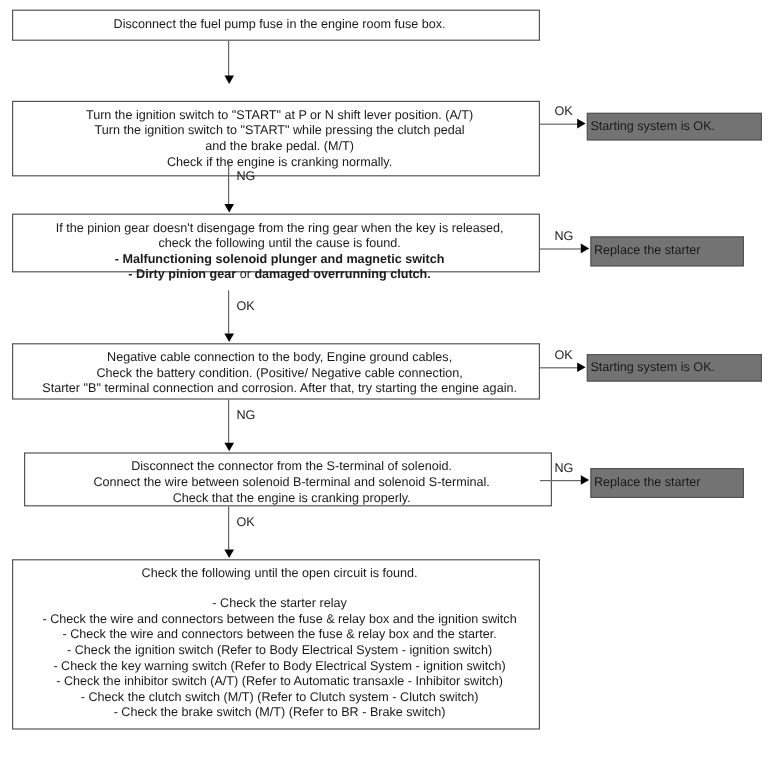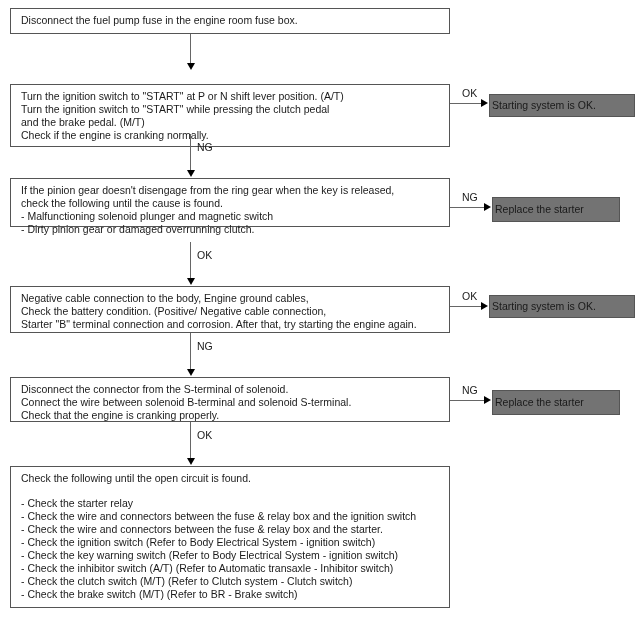--- a/index.html
+++ b/index.html
@@ -22,23 +22,23 @@
   }
   .result{
     position:absolute;
     border:1px solid #555;
     background:#737373;
     box-sizing:border-box;
     display:flex;align-items:center;
     padding-left:2px;
     white-space:nowrap;
   }
-  .ln{height:13px;line-height:13px;white-space:nowrap;}
+  .ln{height:13px;line-height:13px;white-space:nowrap;text-align:center;}
   .gap{height:12px;}
-  .b{font-weight:normal;}
+  .b{font-weight:bold;}
   .vline{position:absolute;left:190px;width:1px;background:#666;}
   .arr-down{position:absolute;left:186.5px;width:0;height:0;
     border-left:4px solid transparent;border-right:4px solid transparent;
     border-top:7px solid #000;}
   .hline{position:absolute;height:1px;background:#666;}
   .arr-right{position:absolute;width:0;height:0;
     border-top:4px solid transparent;border-bottom:4px solid transparent;
     border-left:7px solid #000;}
   .vlabel{position:absolute;left:197px;height:13px;line-height:13px;}
   .hlabel{position:absolute;height:13px;line-height:13px;}
@@ -101,21 +101,21 @@
   <div class="hline" style="left:450px;top:306px;width:32px;"></div>
   <div class="arr-right" style="left:481px;top:302px;"></div>
   <div class="result" style="left:489px;top:295px;width:146px;height:23px;">
     <span class="ln">Starting system is OK.</span>
   </div>
 
   <div class="vline" style="top:333px;height:36px;"></div>
   <div class="vlabel" style="top:340px;">NG</div>
   <div class="arr-down" style="top:369px;"></div>
 
-  <div class="box" style="top:377px;height:45px;">
+  <div class="box" style="top:377px;height:45px;margin-left:10px;">
     <div class="ln">Disconnect the connector from the S-terminal of solenoid.</div>
     <div class="ln">Connect the wire between solenoid B-terminal and solenoid S-terminal.</div>
     <div class="ln">Check that the engine is cranking properly.</div>
   </div>
 
   <div class="hlabel" style="left:462px;top:384px;">NG</div>
   <div class="hline" style="left:450px;top:400px;width:35px;"></div>
   <div class="arr-right" style="left:484px;top:396px;"></div>
   <div class="result" style="left:492px;top:390px;width:128px;height:25px;">
     <span class="ln">Replace the starter</span>

